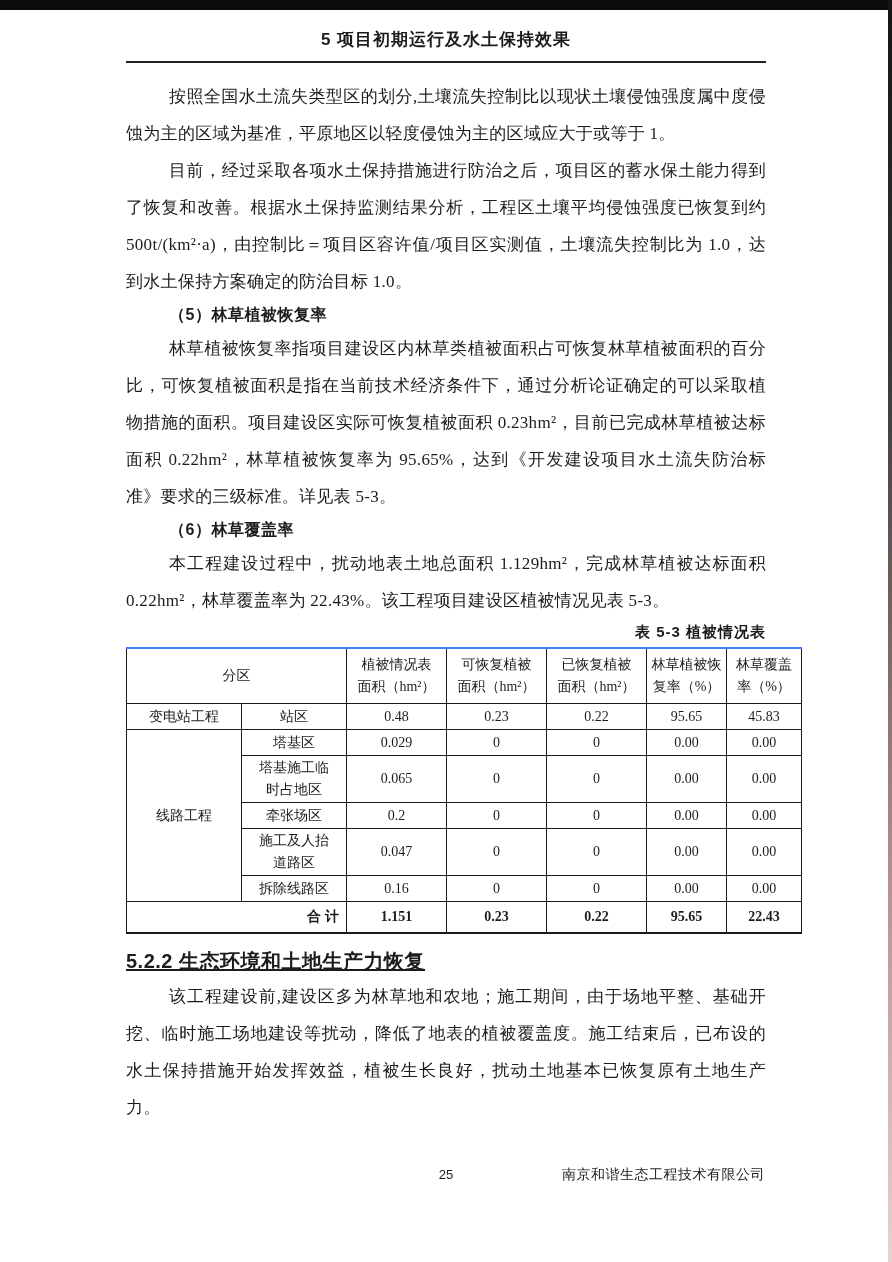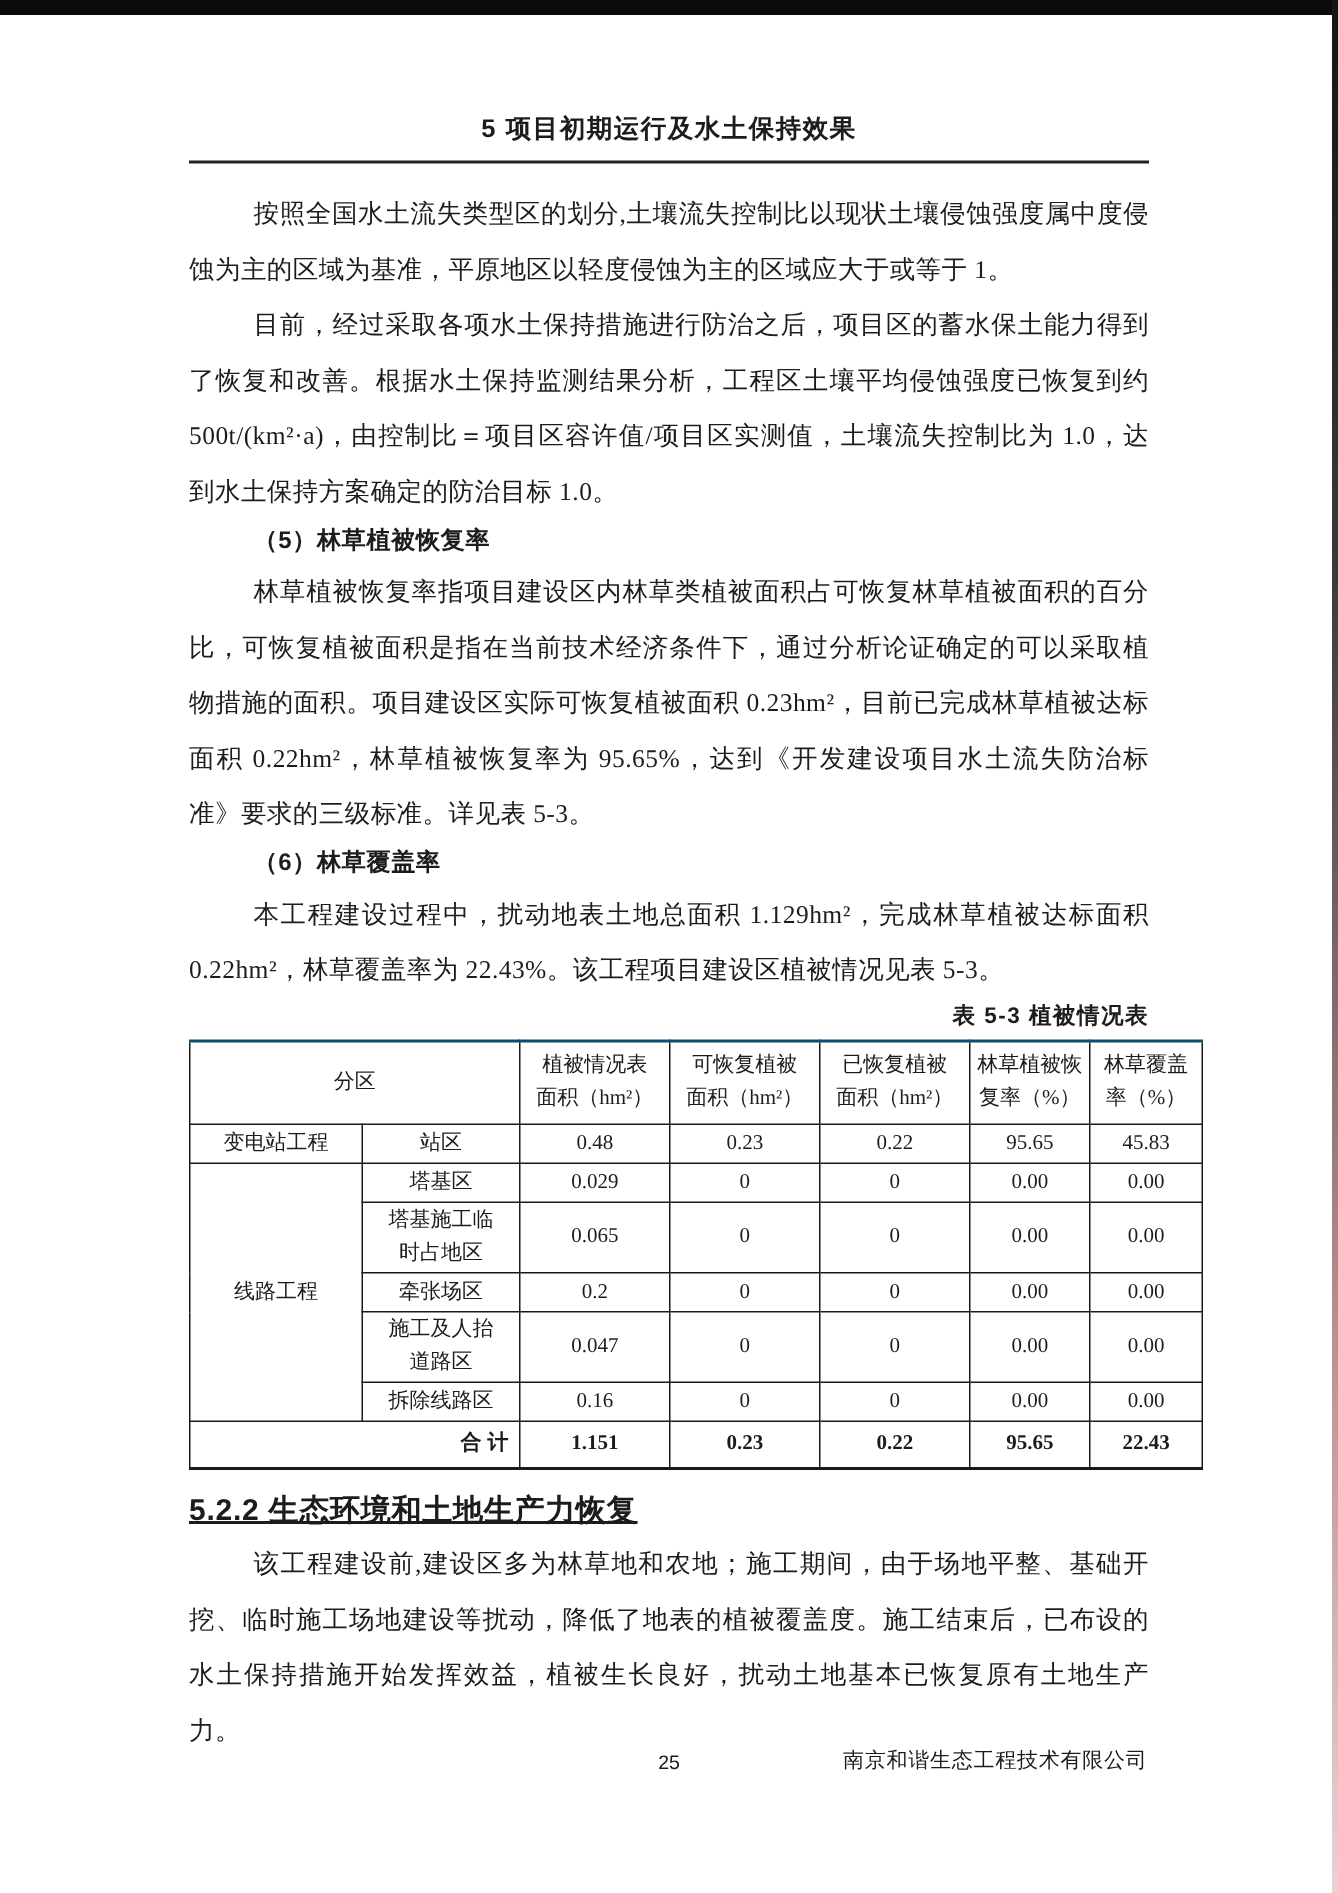--- a/index.html
+++ b/index.html
@@ -8,21 +8,21 @@
     width:892px;height:1262px;
     background:#ffffff;
     font-family:"Liberation Serif","DejaVu Serif",serif;
     color:#1c1c1c;
     overflow:hidden;
   }
   .edge-top{position:absolute;top:0;left:0;width:892px;height:10px;background:#0b0b0b;}
   .edge-right{position:absolute;top:0;right:0;width:4px;height:1262px;
     background:linear-gradient(to bottom,#141414 0%,#3a3a3a 30%,#b98f8f 70%,#e9d2d2 100%);}
 
-  .doc-header{width:640px;margin:0 auto;padding-top:74px;}
+  .doc-header{width:640px;margin:0 auto;padding-top:28px;}
   .doc-title{
     font-family:"Liberation Sans","DejaVu Sans",sans-serif;
     font-weight:bold;font-size:17px;text-align:center;line-height:24px;
     letter-spacing:1px;
   }
   .header-rule{border-bottom:2px solid #222;margin-top:9px;}
 
   .content{width:640px;margin:15px auto 0 auto;}
   .content p{
     margin:0;font-size:17px;line-height:37px;
@@ -40,21 +40,21 @@
   }
 
   .table-caption{
     font-family:"Liberation Sans","DejaVu Sans",sans-serif;
     font-weight:bold;font-size:15px;text-align:right;
     margin:2px 0 4px 0;height:22px;line-height:22px;letter-spacing:1px;
   }
   .table-wrap{width:675px;margin:0 auto;}
   table.veg{
     border-collapse:collapse;width:675px;table-layout:fixed;
-    border-top:2px solid #0c4a6e;border-bottom:2px solid #1a1a1a;
+    border-top:2px solid #3b82f6;border-bottom:2px solid #1a1a1a;
   }
   table.veg td,table.veg th{
     border:1px solid #1a1a1a;
     font-size:14px;font-weight:normal;text-align:center;vertical-align:middle;
     line-height:22px;padding:1px 3px;overflow:hidden;
   }
   table.veg tr.hdr th{height:52px;}
   table.veg tr.r1{height:26px;}
   table.veg tr.tall{height:46px;}
   table.veg tr.total td{height:28px;font-weight:bold;}

